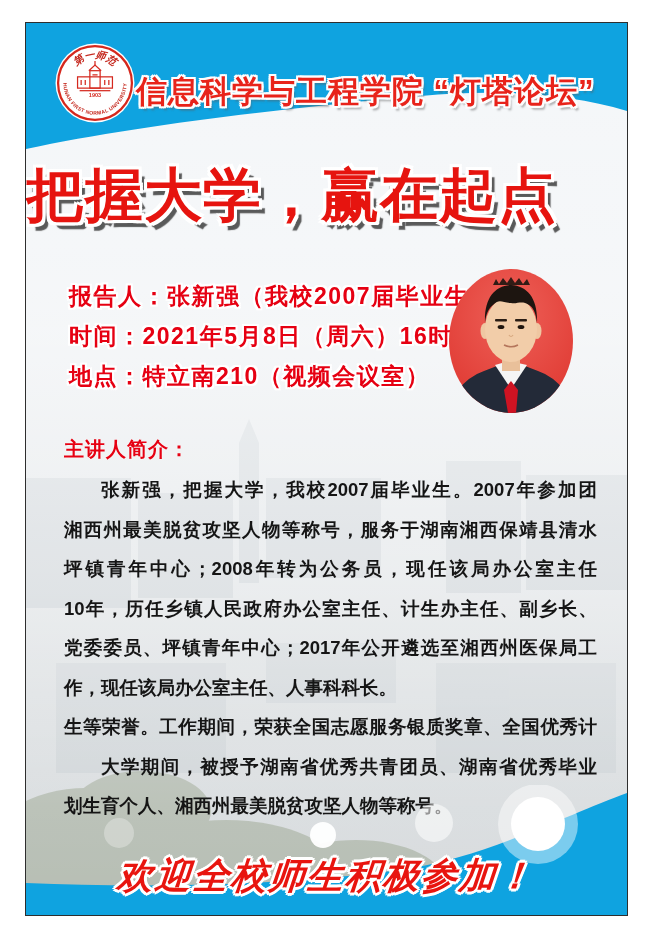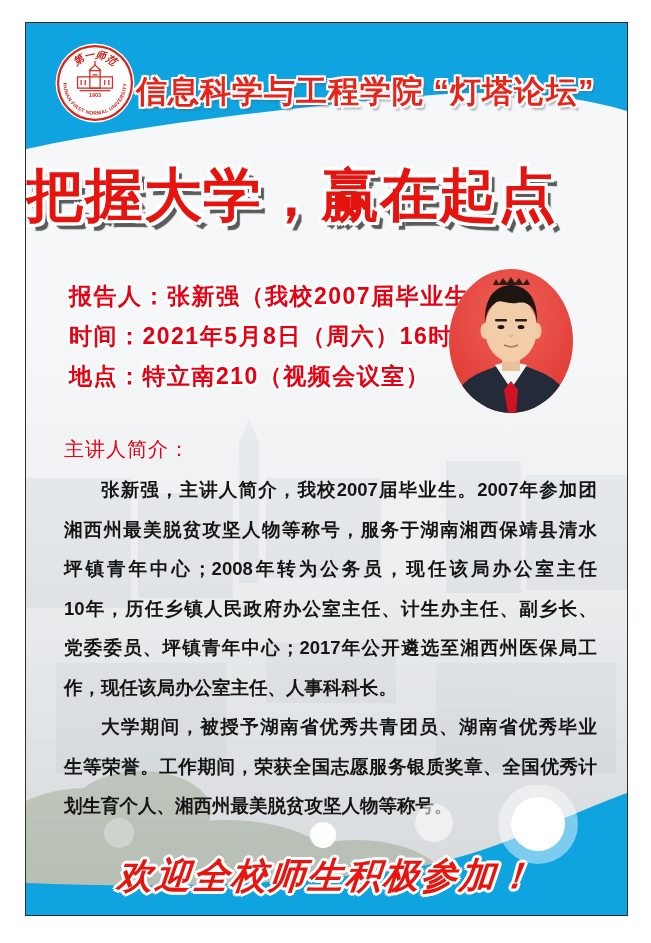--- a/index.html
+++ b/index.html
@@ -36,21 +36,21 @@
     position:absolute;left:43px;top:253px;width:420px;
     font-size:23px;font-weight:bold;color:#e60012;line-height:40px;letter-spacing:1.5px;
   }
   .event .row{
     white-space:nowrap;
     text-shadow:-2px -2px 0 #ffffff,2px -2px 0 #ffffff,-2px 2px 0 #ffffff,2px 2px 0 #ffffff,
       -2px 0 0 #ffffff,2px 0 0 #ffffff,0 -2px 0 #ffffff,0 2px 0 #ffffff;
   }
   .photo{position:absolute;left:423px;top:246px;width:124px;height:144px;}
   .bio-heading{
-    position:absolute;left:38px;top:413px;font-size:20px;font-weight:normal;color:#e60012;letter-spacing:1px;
+    position:absolute;left:38px;top:413px;font-size:20px;font-weight:bold;color:#e60012;letter-spacing:1px;
     text-shadow:0 0 2px rgba(255,255,255,.8);
   }
   .bio{
     position:absolute;left:38px;top:447px;width:533px;
     font-size:18.5px;font-weight:bold;color:#151515;line-height:39.5px;letter-spacing:0;
   }
   .bio .line{text-align:justify;text-align-last:justify;}
   .bio .line.end{text-align-last:left;}
   .bio .line.indent{text-indent:2em;}
   .footer-text{
@@ -153,28 +153,28 @@
       <ellipse cx="52" cy="58" rx="3.4" ry="2" fill="#20160f"></ellipse>
       <ellipse cx="72" cy="58" rx="3.4" ry="2" fill="#20160f"></ellipse>
       <path d="M60,66 q2,3 4,0" stroke="#d8a87f" stroke-width="1.2" fill="none"></path>
       <path d="M55,76 q7,3.5 14,0" stroke="#b5765c" stroke-width="1.6" fill="none"></path>
     </g>
   </svg>
 
   <div class="bio-heading">主讲人简介：</div>
 
   <div class="bio">
-    <div class="line indent">张新强，主讲人简介，我校2007届毕业生。2007年参加团</div>
+    <div class="line indent">张新强，把握大学，我校2007届毕业生。2007年参加团</div>
     <div class="line">湘西州最美脱贫攻坚人物等称号，服务于湖南湘西保靖县清水</div>
     <div class="line">坪镇青年中心；2008年转为公务员，现任该局办公室主任</div>
     <div class="line">10年，历任乡镇人民政府办公室主任、计生办主任、副乡长、</div>
     <div class="line">党委委员、坪镇青年中心；2017年公开遴选至湘西州医保局工</div>
     <div class="line end">作，现任该局办公室主任、人事科科长。</div>
+    <div class="line">生等荣誉。工作期间，荣获全国志愿服务银质奖章、全国优秀计</div>
     <div class="line indent">大学期间，被授予湖南省优秀共青团员、湖南省优秀毕业</div>
-    <div class="line">生等荣誉。工作期间，荣获全国志愿服务银质奖章、全国优秀计</div>
     <div class="line end">划生育个人、湘西州最美脱贫攻坚人物等称号。</div>
   </div>
 
   <svg class="footer-svg" viewBox="0 0 601 130" preserveAspectRatio="none" aria-hidden="true">
     <path d="M0,98 C120,103 260,101 380,84 C460,72 545,28 601,8 L601,130 L0,130 Z" fill="#0fa3e0"></path>
     <circle cx="93" cy="48" r="15" fill="rgba(255,255,255,0.30)"></circle>
     <circle cx="297" cy="50" r="13" fill="rgba(255,255,255,0.95)"></circle>
     <circle cx="408" cy="38" r="19" fill="rgba(255,255,255,0.55)"></circle>
     <circle cx="512" cy="39" r="40" fill="rgba(255,255,255,0.45)"></circle>
     <circle cx="512" cy="39" r="27" fill="#ffffff"></circle>

